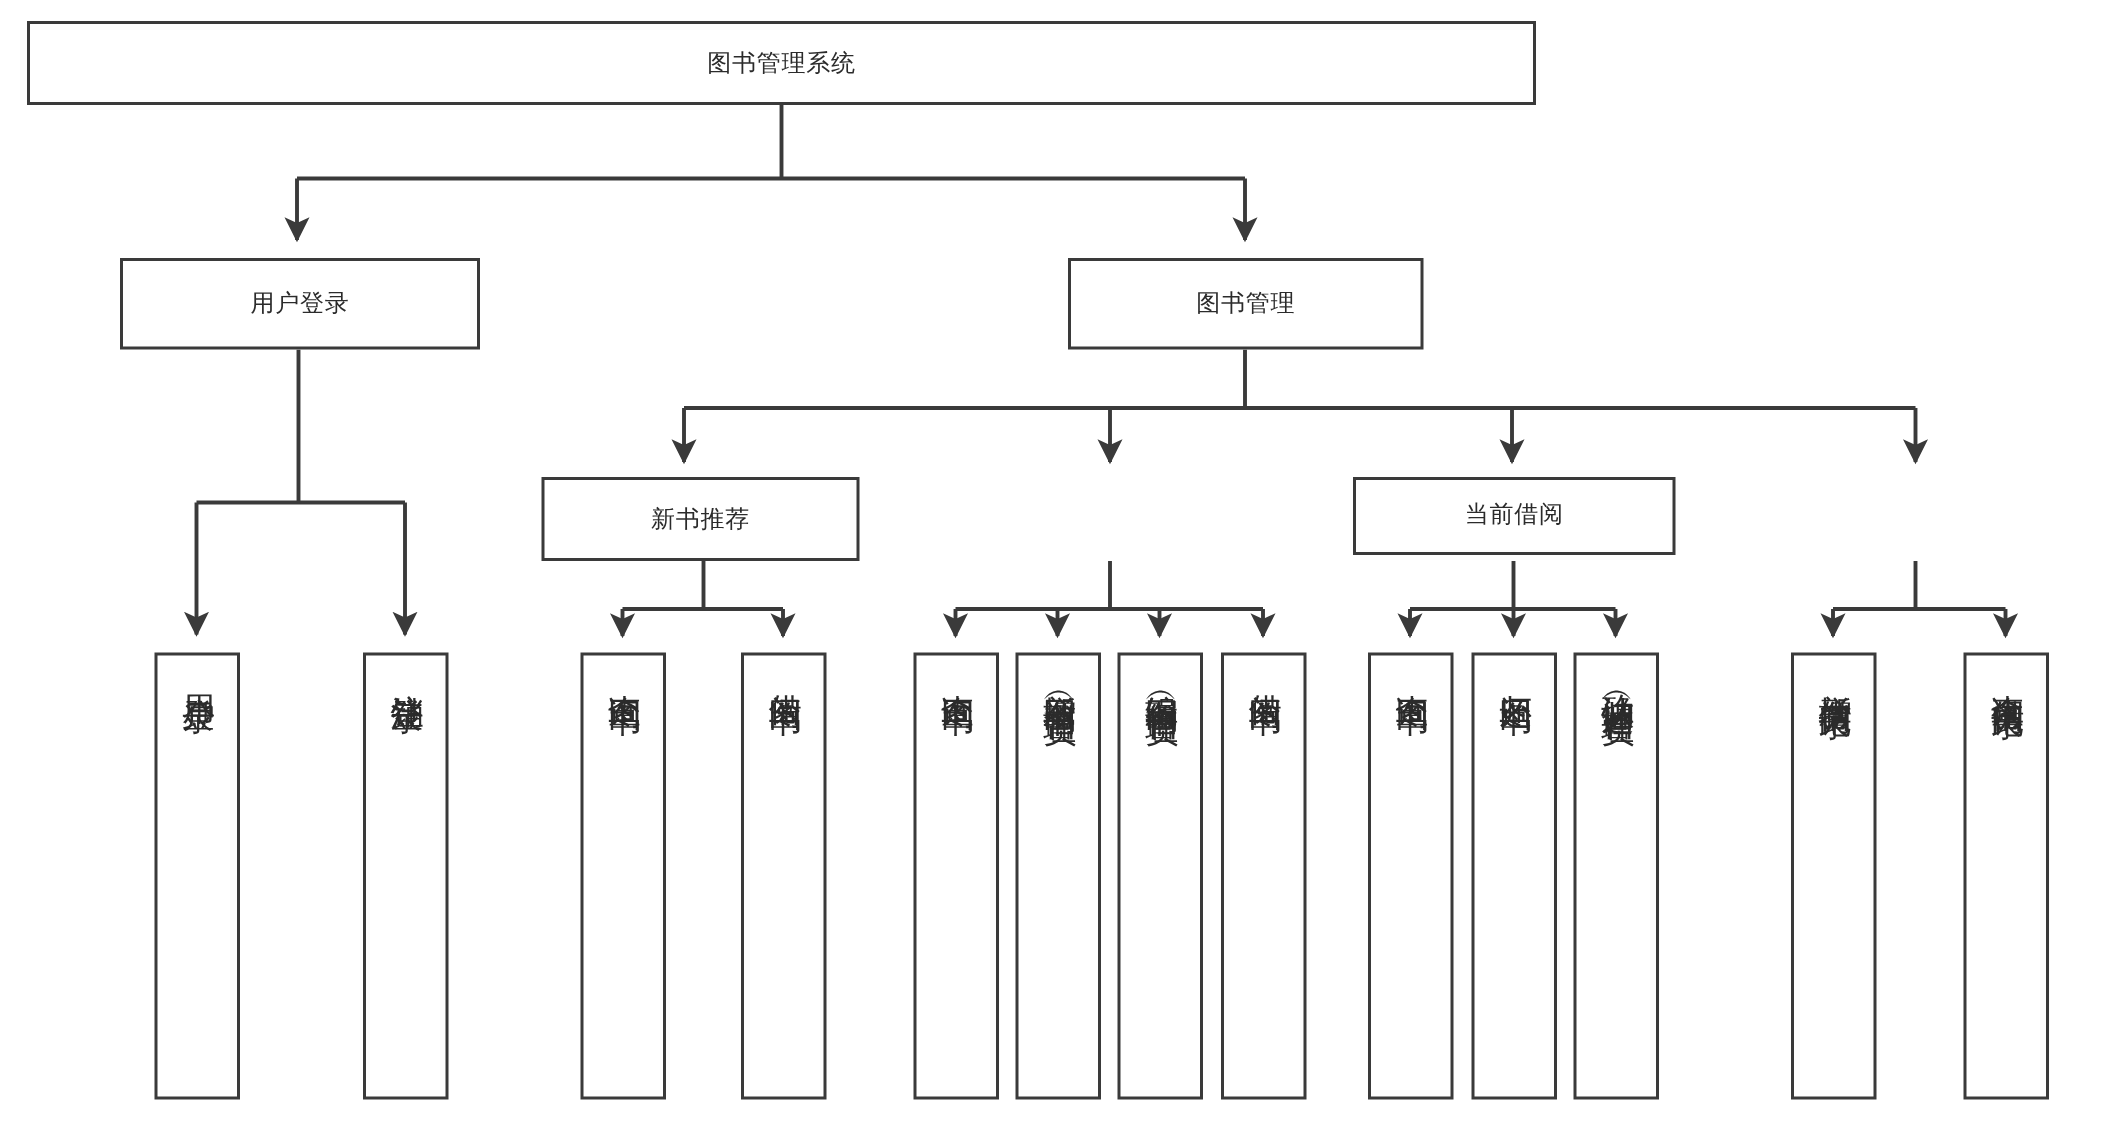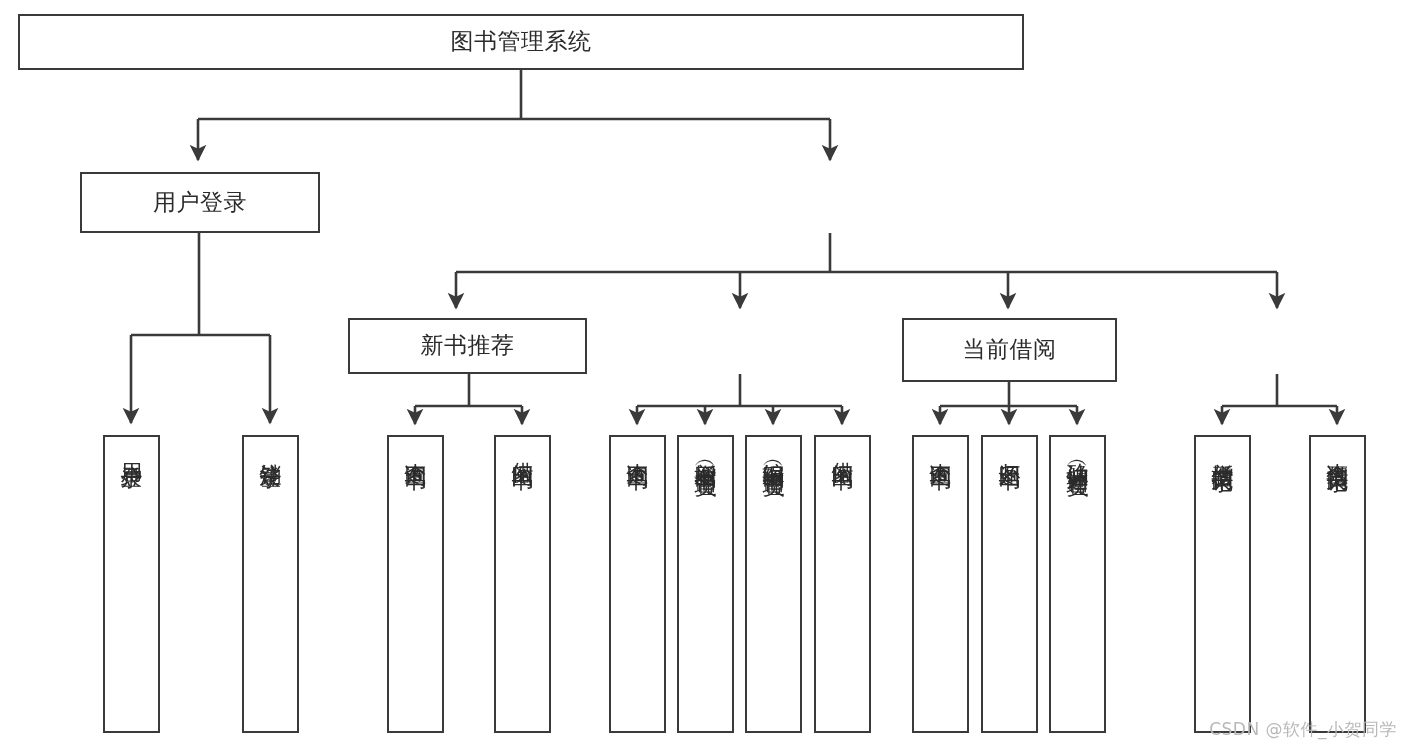--- a/index.html
+++ b/index.html
@@ -35,21 +35,21 @@
     align-items: center;
     justify-content: center;
     color: #2b2b2b;
   }
   .node .label {
     color: #2b2b2b;
     line-height: 1.18;
     letter-spacing: 0.5px;
   }
   .node.horizontal .label {
-    font-size: 23px;
+    font-size: 16px;
     white-space: nowrap;
   }
   .node.vertical {
     align-items: flex-start;
     justify-content: center;
     padding-top: 8px;
   }
   .node.vertical .label {
     writing-mode: vertical-rl;
     text-orientation: upright;
@@ -126,25 +126,28 @@
     </g>
   </svg>
 
   <div class="node horizontal" style="left:18px; top:14px; width:1006px; height:56px;">
     <span class="label">图书管理系统</span>
   </div>
 
   <div class="node horizontal" style="left:80px; top:172px; width:240px; height:61px;">
     <span class="label">用户登录</span>
   </div>
+  <div class="node horizontal" style="left:712px; top:172px; width:237px; height:61px;">
+    <span class="label">图书管理</span>
+  </div>
 
-  <div class="node horizontal" style="left:348px; top:318px; width:239px; height:56px;align-items:center;">
+  <div class="node horizontal" style="left:361px; top:318px; width:212px; height:56px;align-items:center;">
     <span class="label">新书推荐</span>
   </div>
-  <div class="node horizontal" style="left:902px; top:318px; width:215px; height:64px;">
+  <div class="node horizontal" style="left:902px; top:318px; width:215px; height:52px;font-family:Liberation Mono, monospace;">
     <span class="label">当前借阅</span>
   </div>
 
   <div class="node vertical" style="left:103px; top:435px; width:57px; height:298px;">
     <span class="label">用户登录</span>
   </div>
   <div class="node vertical" style="left:242px; top:435px; width:57px; height:298px;">
     <span class="label">注销登录</span>
   </div>
 
@@ -178,15 +181,14 @@
     <span class="label">确认归还（管理员）</span>
   </div>
 
   <div class="node vertical" style="left:1194px; top:435px; width:57px; height:298px;">
     <span class="label">新增借阅记录</span>
   </div>
   <div class="node vertical" style="left:1309px; top:435px; width:57px; height:298px;">
     <span class="label">查询借阅记录</span>
   </div>
 
-  <div class="watermark">CSDN @软件_小贺同学</div>
 
 </div>
 
 </body></html>

